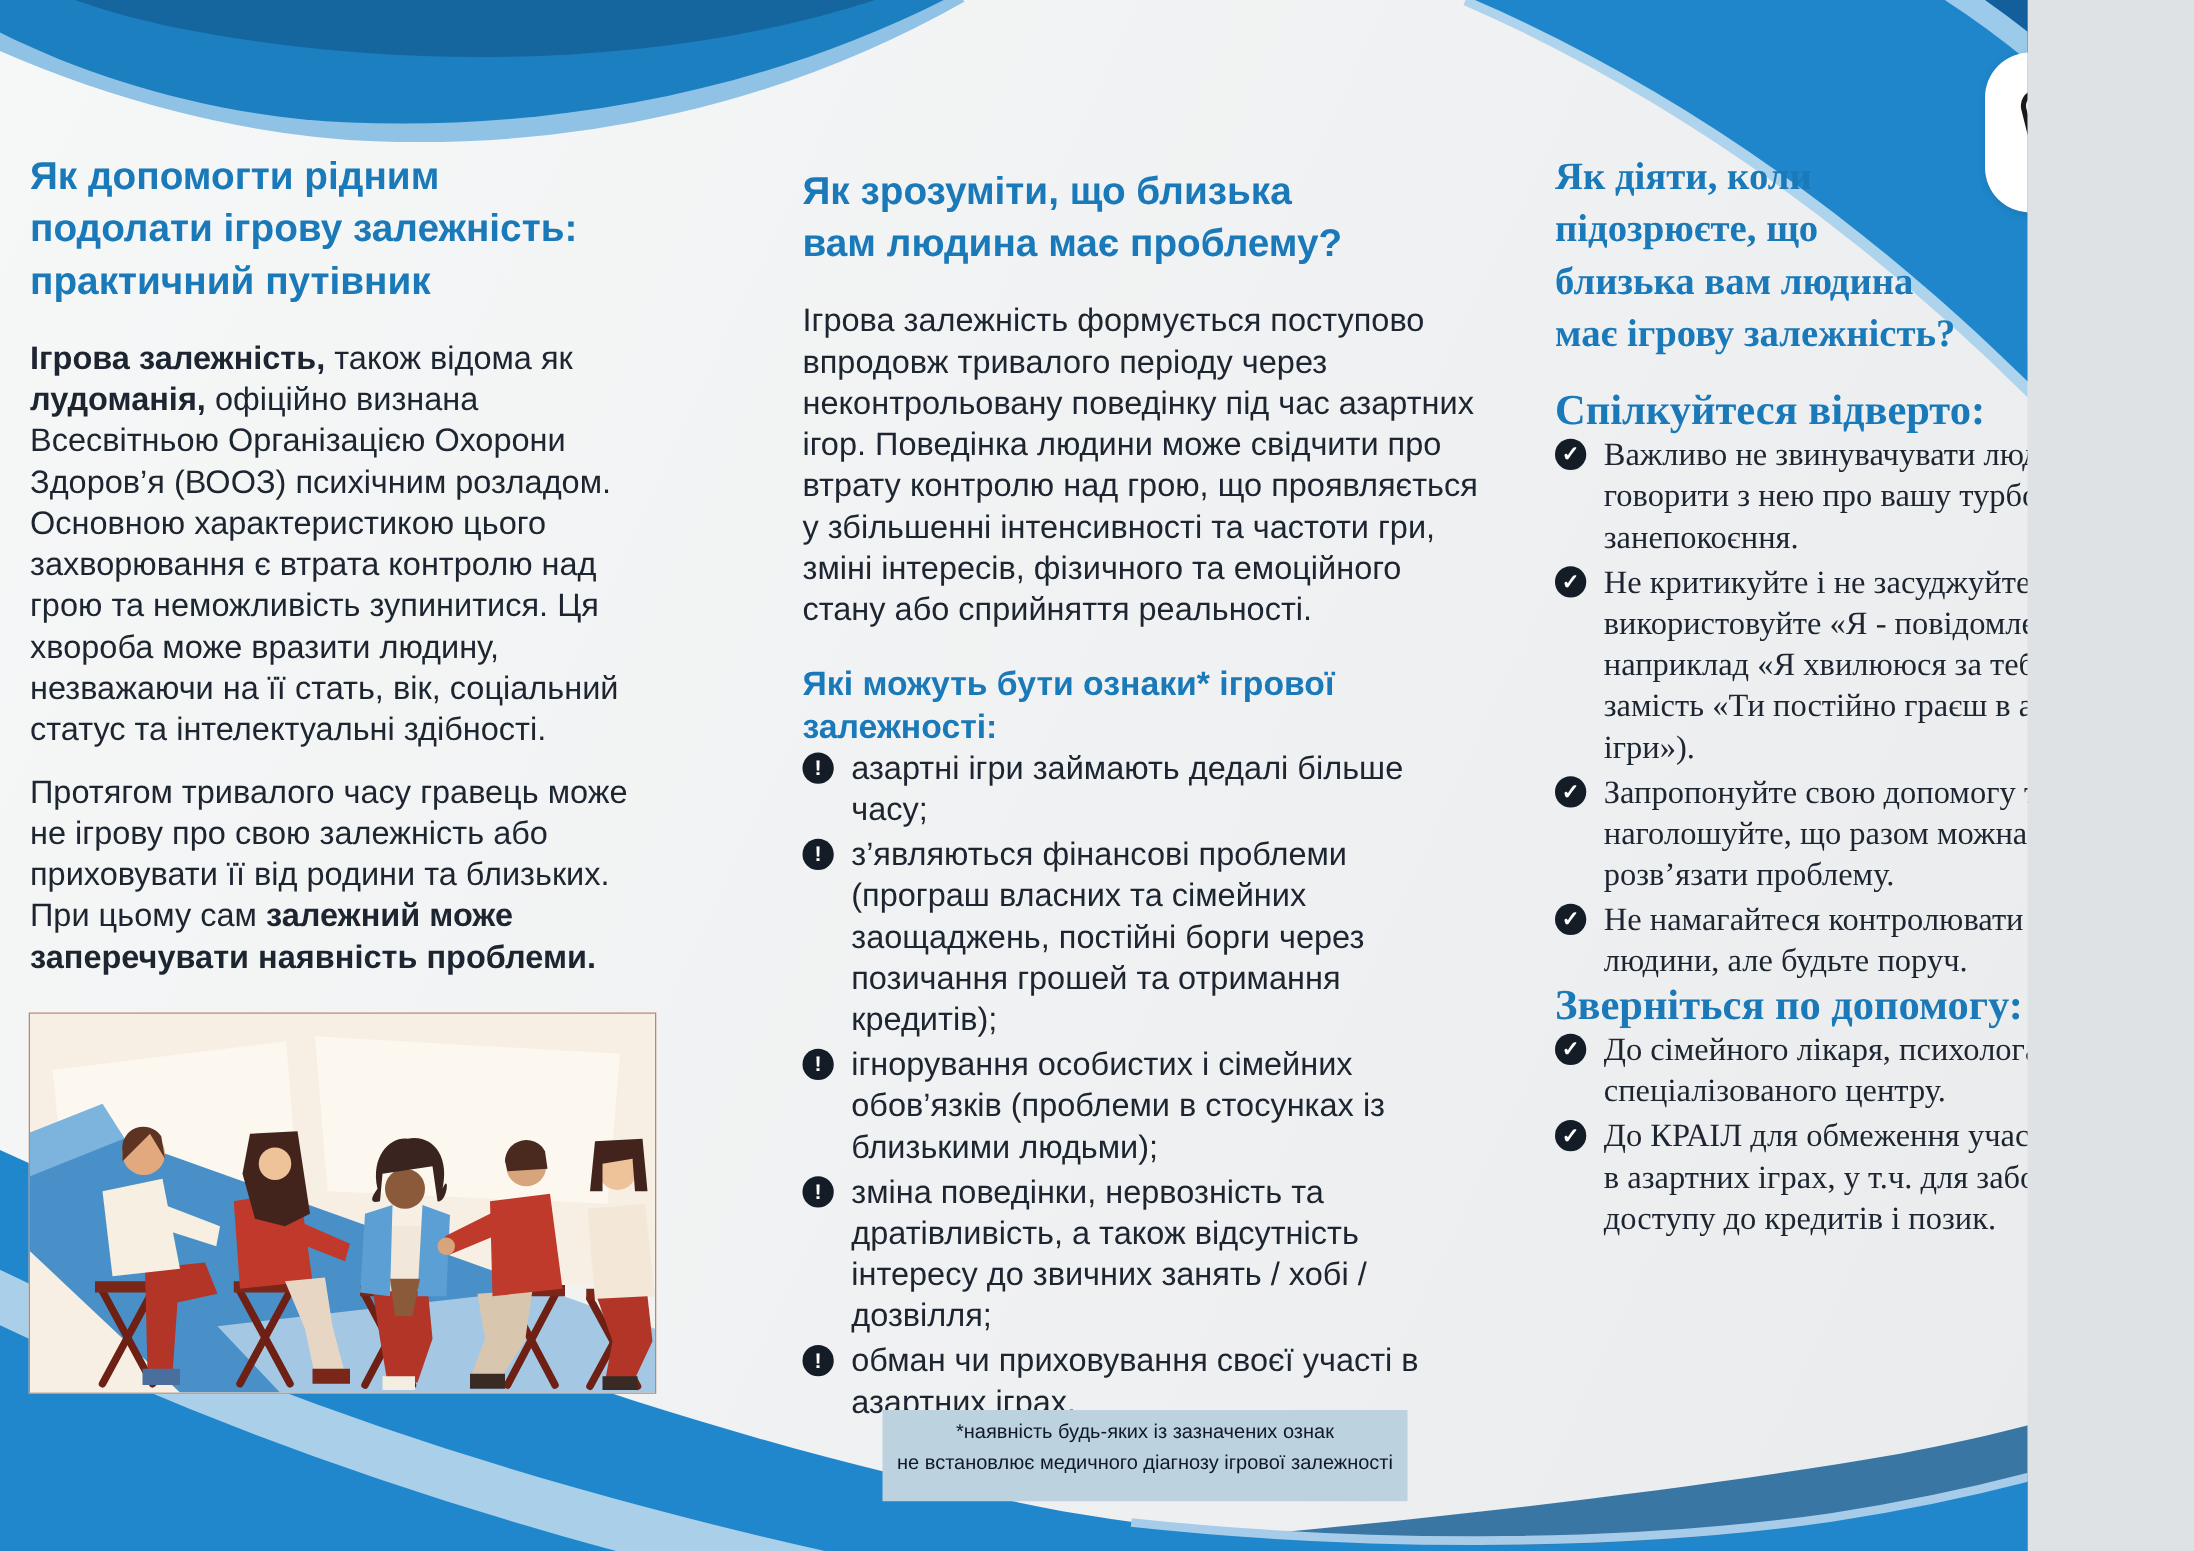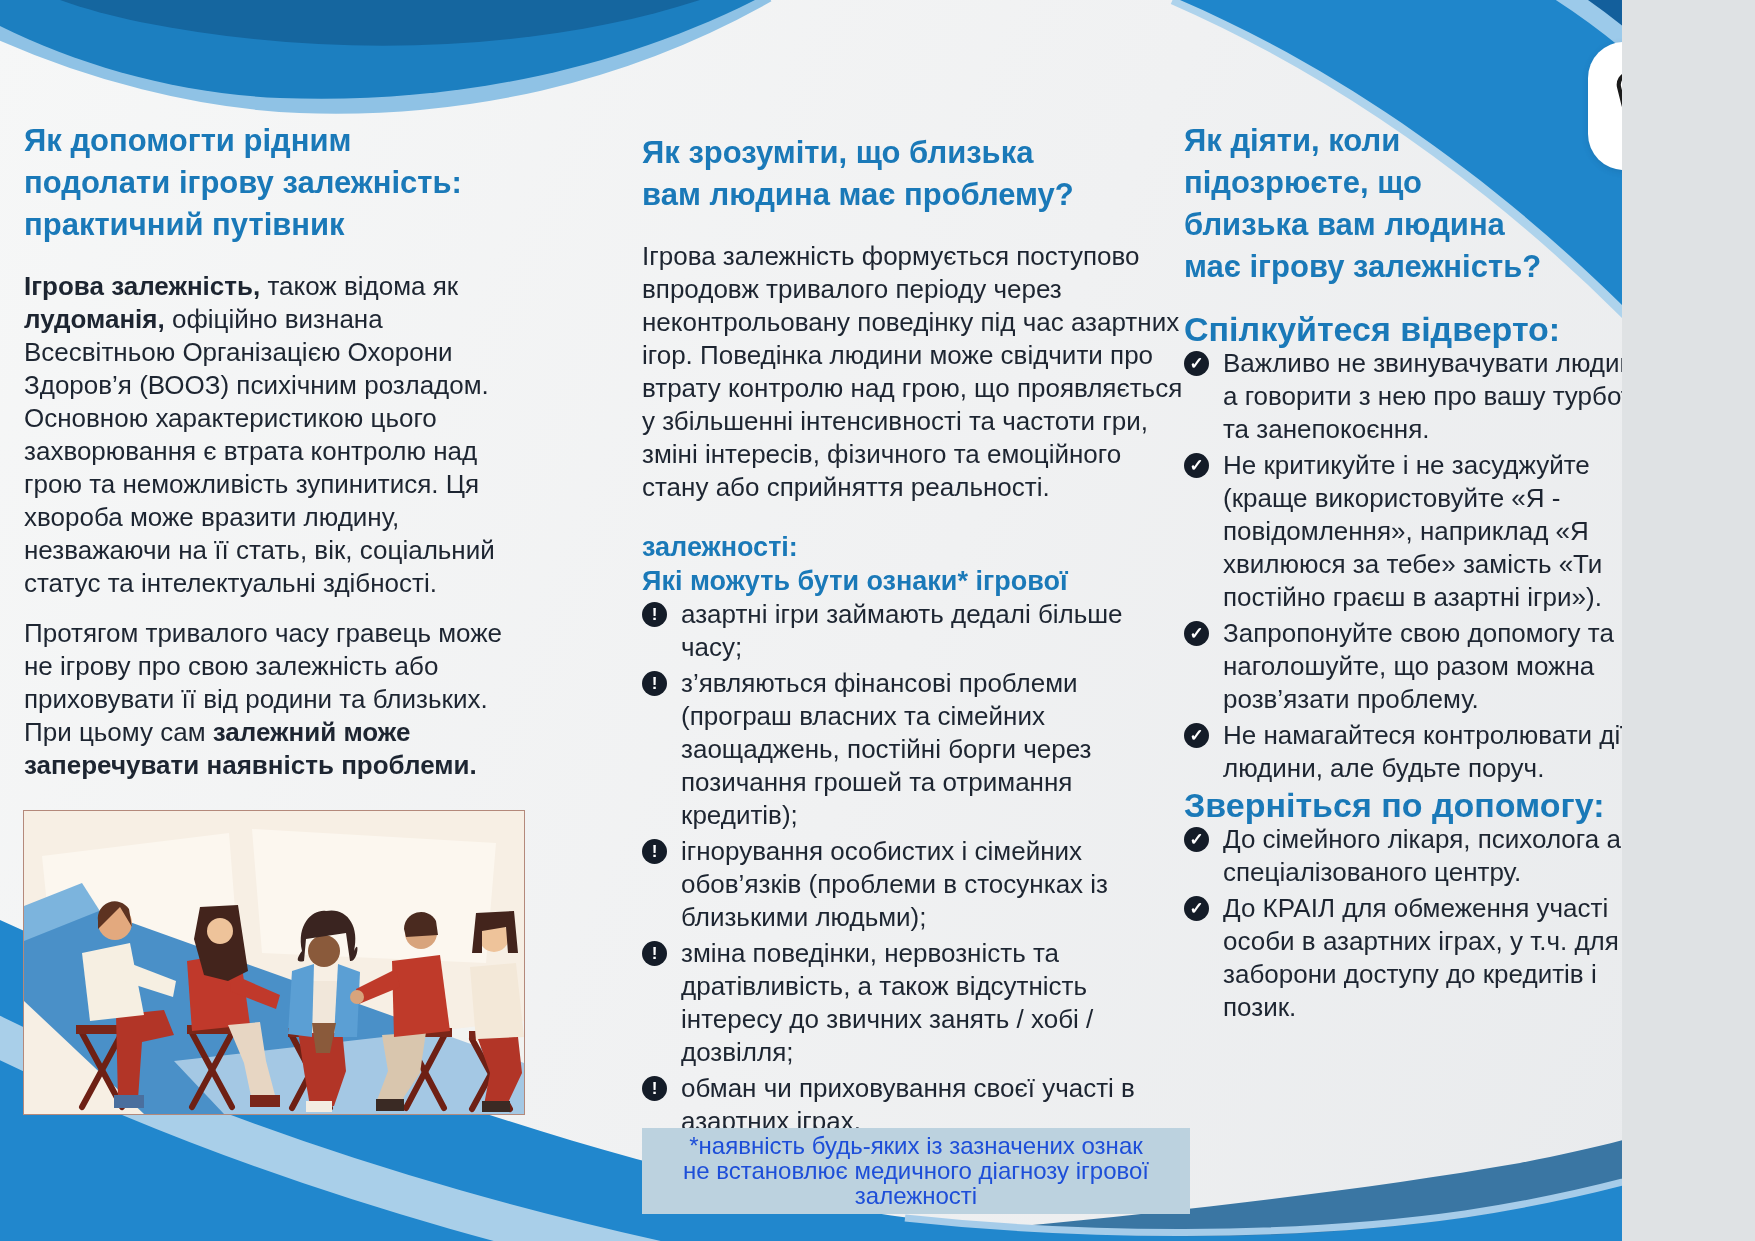--- a/index.html
+++ b/index.html
@@ -8,21 +8,21 @@
     background:linear-gradient(115deg,#f6f7f7 0%,#f0f1f2 55%,#e9ebed 100%);
     font-family:"Liberation Sans",sans-serif;color:#1d2531;
   }
   svg.deco{position:absolute;left:0;display:block;}
   .top-deco{top:0;z-index:1;}
   .bottom-deco{bottom:0;z-index:1;}
 
   .col{position:absolute;top:120px;z-index:2;}
   .col-left{left:24px;width:514px;}
   .col-mid{left:642px;width:548px;margin-top:12px;}
-  .col-right{left:1184px;width:478px;}
+  .col-right{left:1244px;width:478px;font-family:Liberation Serif, serif;}
 
   h1{margin:0 0 24px 0;font-size:31px;line-height:42px;color:#1a79b8;font-weight:bold;}
   h1 .tl{display:block;}
 
   .body-text p{margin:0 0 17px 0;font-size:26px;line-height:33px;}
   .body-text strong{font-weight:bold;}
 
   .sub-title{margin:26px 0 0 0;font-size:27px;line-height:34px;font-weight:bold;color:#1a79b8;}
   .sub-title .tl{display:block;}
 
@@ -33,22 +33,22 @@
     flex:0 0 auto;width:25px;height:25px;margin-top:4px;border-radius:50%;
     background:#141c28;color:#ffffff;display:flex;align-items:center;justify-content:center;
     font-weight:bold;font-size:17px;line-height:1;
   }
   .section-title{margin:1px 0 1px 0;font-size:34px;line-height:34px;font-weight:bold;color:#1a79b8;}
 
   .footnote{
     position:absolute;left:642px;top:1128px;width:548px;text-align:center;z-index:2;
   }
   .footnote .box{
-    display:inline-block;background:#bcd2df;padding:5px 12px 6px 12px;
-    font-size:24px;line-height:25px;color:#1d4ed8;
+    display:inline-block;background:#bcd2df;padding:5px 12px 18px 12px;
+    font-size:16px;line-height:25px;color:#0f172a;
   }
   .footnote .fl{display:block;}
 
   .dice-badge{
     position:absolute;left:1588px;top:42px;width:128px;height:128px;z-index:3;
     background:#ffffff;border-radius:36px;display:flex;align-items:center;justify-content:center;
     box-shadow:0 2px 6px rgba(20,60,100,.18);
   }
 
   .illustration{
@@ -178,22 +178,22 @@
 
   <div class="col col-mid">
     <h1>
       <span class="tl">Як зрозуміти, що близька</span>
       <span class="tl">вам людина має проблему?</span>
     </h1>
     <div class="body-text">
       <p>Ігрова залежність формується поступово впродовж тривалого періоду через неконтрольовану поведінку під час азартних ігор. Поведінка людини може свідчити про втрату контролю над грою, що проявляється у збільшенні інтенсивності та частоти гри, зміні інтересів, фізичного та емоційного стану або сприйняття реальності.</p>
     </div>
     <div class="sub-title">
+      <span class="tl">Які можуть бути ознаки* ігрової</span>
       <span class="tl">залежності:</span>
-      <span class="tl">Які можуть бути ознаки* ігрової</span>
     </div>
     <ul class="icon-list mid-list">
       <li>
           <span class="mark">!</span>
           <span>азартні ігри займають дедалі більше часу;</span>
         </li>
       <li>
           <span class="mark">!</span>
           <span>з’являються фінансові проблеми (програш власних та сімейних заощаджень, постійні борги через позичання грошей та отримання кредитів);</span>
         </li>

